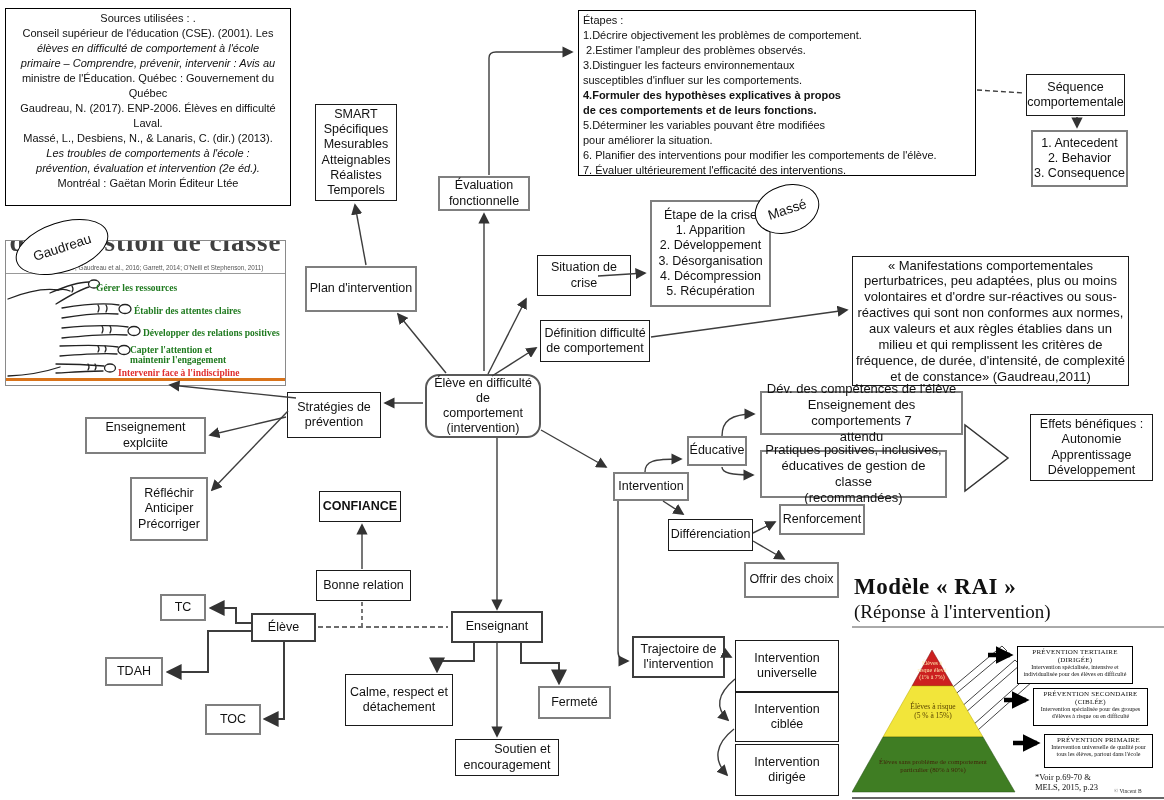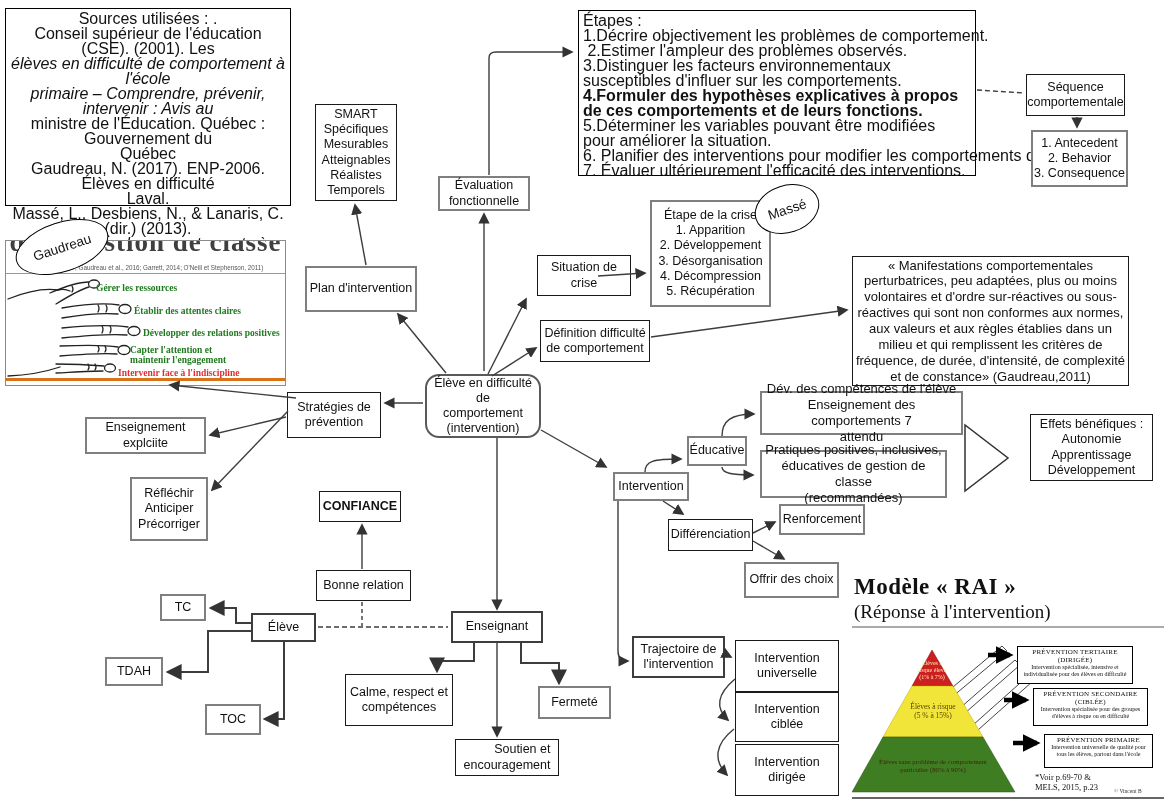--- a/index.html
+++ b/index.html
@@ -12,21 +12,21 @@
         border:1px solid #1a1a1a;box-sizing:border-box;
         font-size:12.5px;line-height:1.22;}
   .g2{border:2px solid #7f7f7f;}
   .k2{border:2px solid #3d3d3d;}
   .round{border:2px solid #595959;border-radius:14px;}
   .bold{font-weight:bold;}
   .f12{font-size:13px;}
 
   
   .tblock{position:absolute;background:#fff;border:1px solid #000;box-sizing:border-box;
-          font-size:16px;line-height:15px;padding:2px 4px;}
+          font-size:11px;line-height:15px;padding:2px 4px;}
   .tblock .ln{white-space:pre;}
   .tcenter .ln{text-align:center;white-space:normal;}
   .i{font-style:italic;}
   .b{font-weight:bold;}
 
   
   .tag{position:absolute;border:1.5px solid #000;border-radius:50%;background:#fff;
        display:flex;align-items:center;justify-content:center;font-size:13.5px;}
 
   
@@ -130,21 +130,21 @@
 comportement
 (intervention)</div>
 <div class="node bold" style="left:319px;top:491px;width:82px;height:31px;">CONFIANCE</div>
 <div class="node" style="left:316px;top:570px;width:95px;height:31px;">Bonne relation</div>
 <div class="node k2" style="left:251px;top:613px;width:65px;height:29px;">Élève</div>
 <div class="node g2" style="left:160px;top:594px;width:46px;height:27px;">TC</div>
 <div class="node g2" style="left:105px;top:657px;width:58px;height:29px;">TDAH</div>
 <div class="node g2" style="left:205px;top:704px;width:56px;height:31px;">TOC</div>
 <div class="node k2" style="left:451px;top:611px;width:92px;height:32px;">Enseignant</div>
 <div class="node" style="left:345px;top:674px;width:108px;height:52px;">Calme, respect et
-compétences</div>
+détachement</div>
 <div class="node g2" style="left:538px;top:686px;width:73px;height:33px;">Fermeté</div>
 <div class="node" style="left:455px;top:739px;width:104px;height:37px;text-align:right;">Soutien et
 encouragement</div>
 <div class="node g2" style="left:613px;top:472px;width:76px;height:29px;">Intervention</div>
 <div class="node g2" style="left:687px;top:436px;width:60px;height:30px;">Éducative</div>
 <div class="node g2 f12" style="left:760px;top:391px;width:203px;height:44px;">Dév. des compétences de l'élève
 Enseignement des comportements 7
 attendu</div>
 <div class="node g2 f12" style="left:760px;top:450px;width:187px;height:48px;">Pratiques positives, inclusives,
 éducatives de gestion de classe

